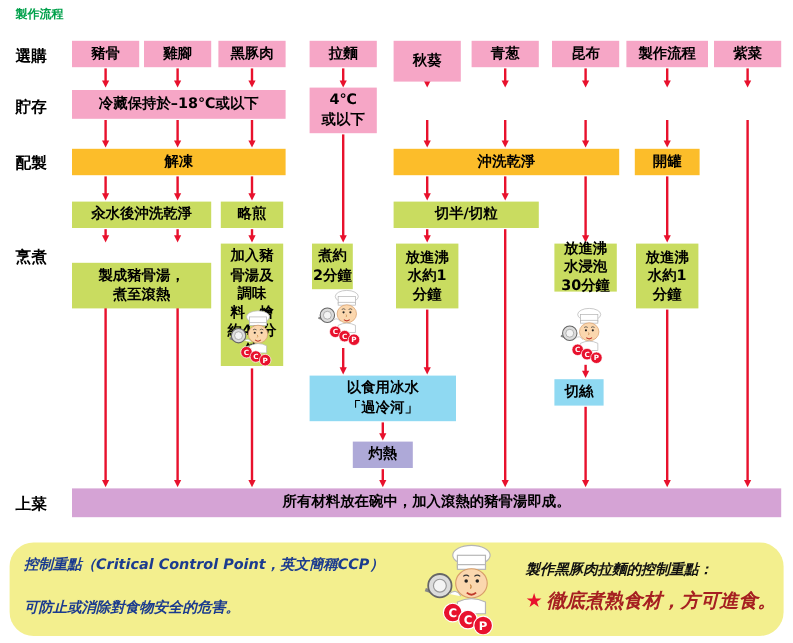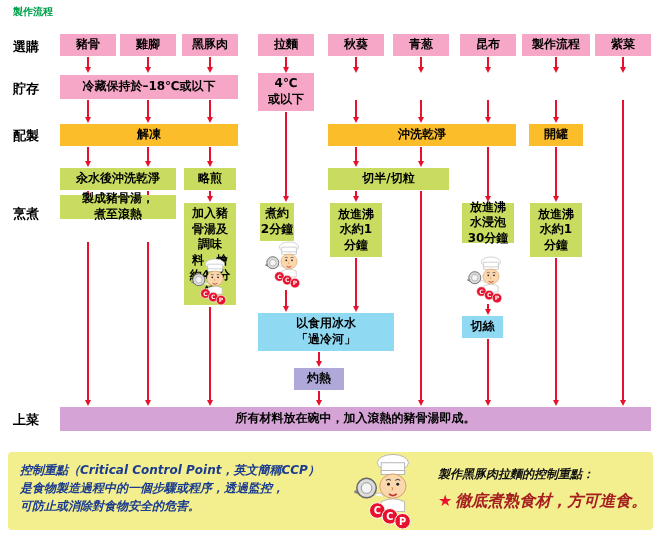--- a/index.html
+++ b/index.html
@@ -17,21 +17,21 @@
   .grn{background:var(--green,#C9DC60)}
   .blu{background:var(--blue,#8FD9F2)}
   .lav{background:var(--lavender,#AEA9D8)}
   .pur{background:var(--purple,#D5A3D5)}
   .arrow{position:absolute;width:2px;background:var(--arrow_red,#E8112D);z-index:1}
   .arrow::after{content:"";position:absolute;bottom:-5px;left:-2.5px;width:0;height:0;
       border-left:3.5px solid transparent;border-right:3.5px solid transparent;
       border-top:6px solid var(--arrow_red,#E8112D)}
   .chef{position:absolute;z-index:5;overflow:visible}
   .footer{position:absolute;left:8px;top:452px;width:645px;height:78px;
-      background:var(--footer_bg,#F3EF8E);border-radius:4px;z-index:2}
+      background:var(--footer_bg,#F3EF8E);border-radius:20px;z-index:2}
   .fline{position:absolute;font-size:12px;font-weight:bold;font-style:italic;
       color:var(--footer_text,#1B3B8F);white-space:nowrap}
   .ftitle{position:absolute;font-size:12px;font-weight:bold;font-style:italic;color:#111;white-space:nowrap}
   .fpoint{position:absolute;font-size:16px;font-weight:bold;font-style:italic;white-space:nowrap;
       color:var(--point_red,#A62021)}
   .fpoint .star{color:var(--arrow_red,#E8112D);margin-right:3px;font-style:normal}
   svg text{font-family:"DejaVu Sans",sans-serif}
 </style>
 </head>
 <body>
@@ -69,54 +69,54 @@
   <div class="lbl" style="top:38px">選購</div>
   <div class="lbl" style="top:80px">貯存</div>
   <div class="lbl" style="top:127px">配製</div>
   <div class="lbl" style="top:205px">烹煮</div>
   <div class="lbl" style="top:411px">上菜</div>
 
   <div class="bx pink" style="left:60px;top:34px;width:56px;height:22px">豬骨</div>
   <div class="bx pink" style="left:120px;top:34px;width:56px;height:22px">雞腳</div>
   <div class="bx pink" style="left:182px;top:34px;width:56px;height:22px">黑豚肉</div>
   <div class="bx pink" style="left:258px;top:34px;width:56px;height:22px">拉麵</div>
-  <div class="bx pink" style="left:328px;top:34px;width:56px;height:22px">秋葵</div>
+  <div class="bx pink" style="left:328px;top:34px;width:56px;height:34px">秋葵</div>
   <div class="bx pink" style="left:393px;top:34px;width:56px;height:22px">青葱</div>
   <div class="bx pink" style="left:460px;top:34px;width:56px;height:22px">昆布</div>
   <div class="bx pink" style="left:522px;top:34px;width:68px;height:22px">製作流程</div>
   <div class="bx pink" style="left:595px;top:34px;width:56px;height:22px">紫菜</div>
 
   <div class="bx pink" style="left:60px;top:75px;width:178px;height:24px">冷藏保持於–18℃或以下</div>
   <div class="bx pink col" style="left:258px;top:73px;width:56px;height:38px">
     <div>4℃</div>
     <div>或以下</div>
   </div>
 
   <div class="bx yel" style="left:328px;top:124px;width:188px;height:22px">沖洗乾淨</div>
   <div class="bx yel" style="left:60px;top:124px;width:178px;height:22px">解凍</div>
   <div class="bx yel" style="left:529px;top:124px;width:54px;height:22px">開罐</div>
 
   <div class="bx grn" style="left:60px;top:168px;width:116px;height:22px">汆水後沖洗乾淨</div>
   <div class="bx grn" style="left:184px;top:168px;width:52px;height:22px">略煎</div>
   <div class="bx grn" style="left:328px;top:168px;width:121px;height:22px">切半/切粒</div>
 
-  <div class="bx grn col" style="left:60px;top:195px;width:116px;height:24px">
+  <div class="bx grn col" style="left:60px;top:219px;width:116px;height:38px">
     <div>製成豬骨湯，</div>
     <div>煮至滾熱</div>
   </div>
   <div class="bx grn topalign pad" style="left:184px;top:203px;width:52px;height:102px">加入豬骨湯及調味料，燴約45分鐘</div>
   <div class="bx grn col" style="left:260px;top:203px;width:34px;height:38px">
     <div>煮約</div>
     <div>2分鐘</div>
   </div>
   <div class="bx grn pad" style="left:330px;top:203px;width:52px;height:54px">放進沸水約1分鐘</div>
   <div class="bx grn pad" style="left:462px;top:203px;width:52px;height:40px">放進沸水浸泡30分鐘</div>
   <div class="bx grn pad" style="left:530px;top:203px;width:52px;height:54px">放進沸水約1分鐘</div>
 
-  <div class="bx blu col" style="left:258px;top:313px;width:136px;height:38px">
+  <div class="bx blu col" style="left:258px;top:313px;width:122px;height:38px">
     <div>以食用冰水</div>
     <div>「過冷河」</div>
   </div>
   <div class="bx blu" style="left:462px;top:316px;width:41px;height:22px">切絲</div>
   <div class="bx lav" style="left:294px;top:368px;width:50px;height:22px">灼熱</div>
 
   <div class="bx pur" style="left:60px;top:407px;width:591px;height:24px">所有材料放在碗中，加入滾熱的豬骨湯即成。</div>
 
   <svg class="chef" style="left:191px;top:258px;width:42px;height:47px">
       <use href="#chef-symbol"></use>
@@ -168,21 +168,20 @@
   <div class="arrow" style="left:285px;top:290px;height:17px"></div>
   <div class="arrow" style="left:355px;top:258px;height:49px"></div>
   <div class="arrow" style="left:318px;top:352px;height:10px"></div>
   <div class="arrow" style="left:318px;top:391px;height:10px"></div>
   <div class="arrow" style="left:487px;top:304px;height:6px"></div>
   <div class="arrow" style="left:487px;top:339px;height:62px"></div>
   <div class="arrow" style="left:555px;top:258px;height:143px"></div>
 
   <div class="footer">
     <div class="fline" style="left:12px;top:10px">控制重點（Critical Control Point，英文簡稱CCP）</div>
-    <div class="fline" style="left:12px;top:28px">是食物製造過程中的一個步驟或程序，透過監控，</div>
     <div class="fline" style="left:12px;top:46px">可防止或消除對食物安全的危害。</div>
     <svg class="chef" style="left:345px;top:1px;width:70px;height:76px">
         <use href="#chef-symbol"></use>
       </svg>
     <div class="ftitle" style="left:430px;top:14px">製作黑豚肉拉麵的控制重點：</div>
     <div class="fpoint" style="left:430px;top:39px">
       <span class="star">★</span><span>徹底煮熟食材，方可進食。</span>
     </div>
   </div>
 

